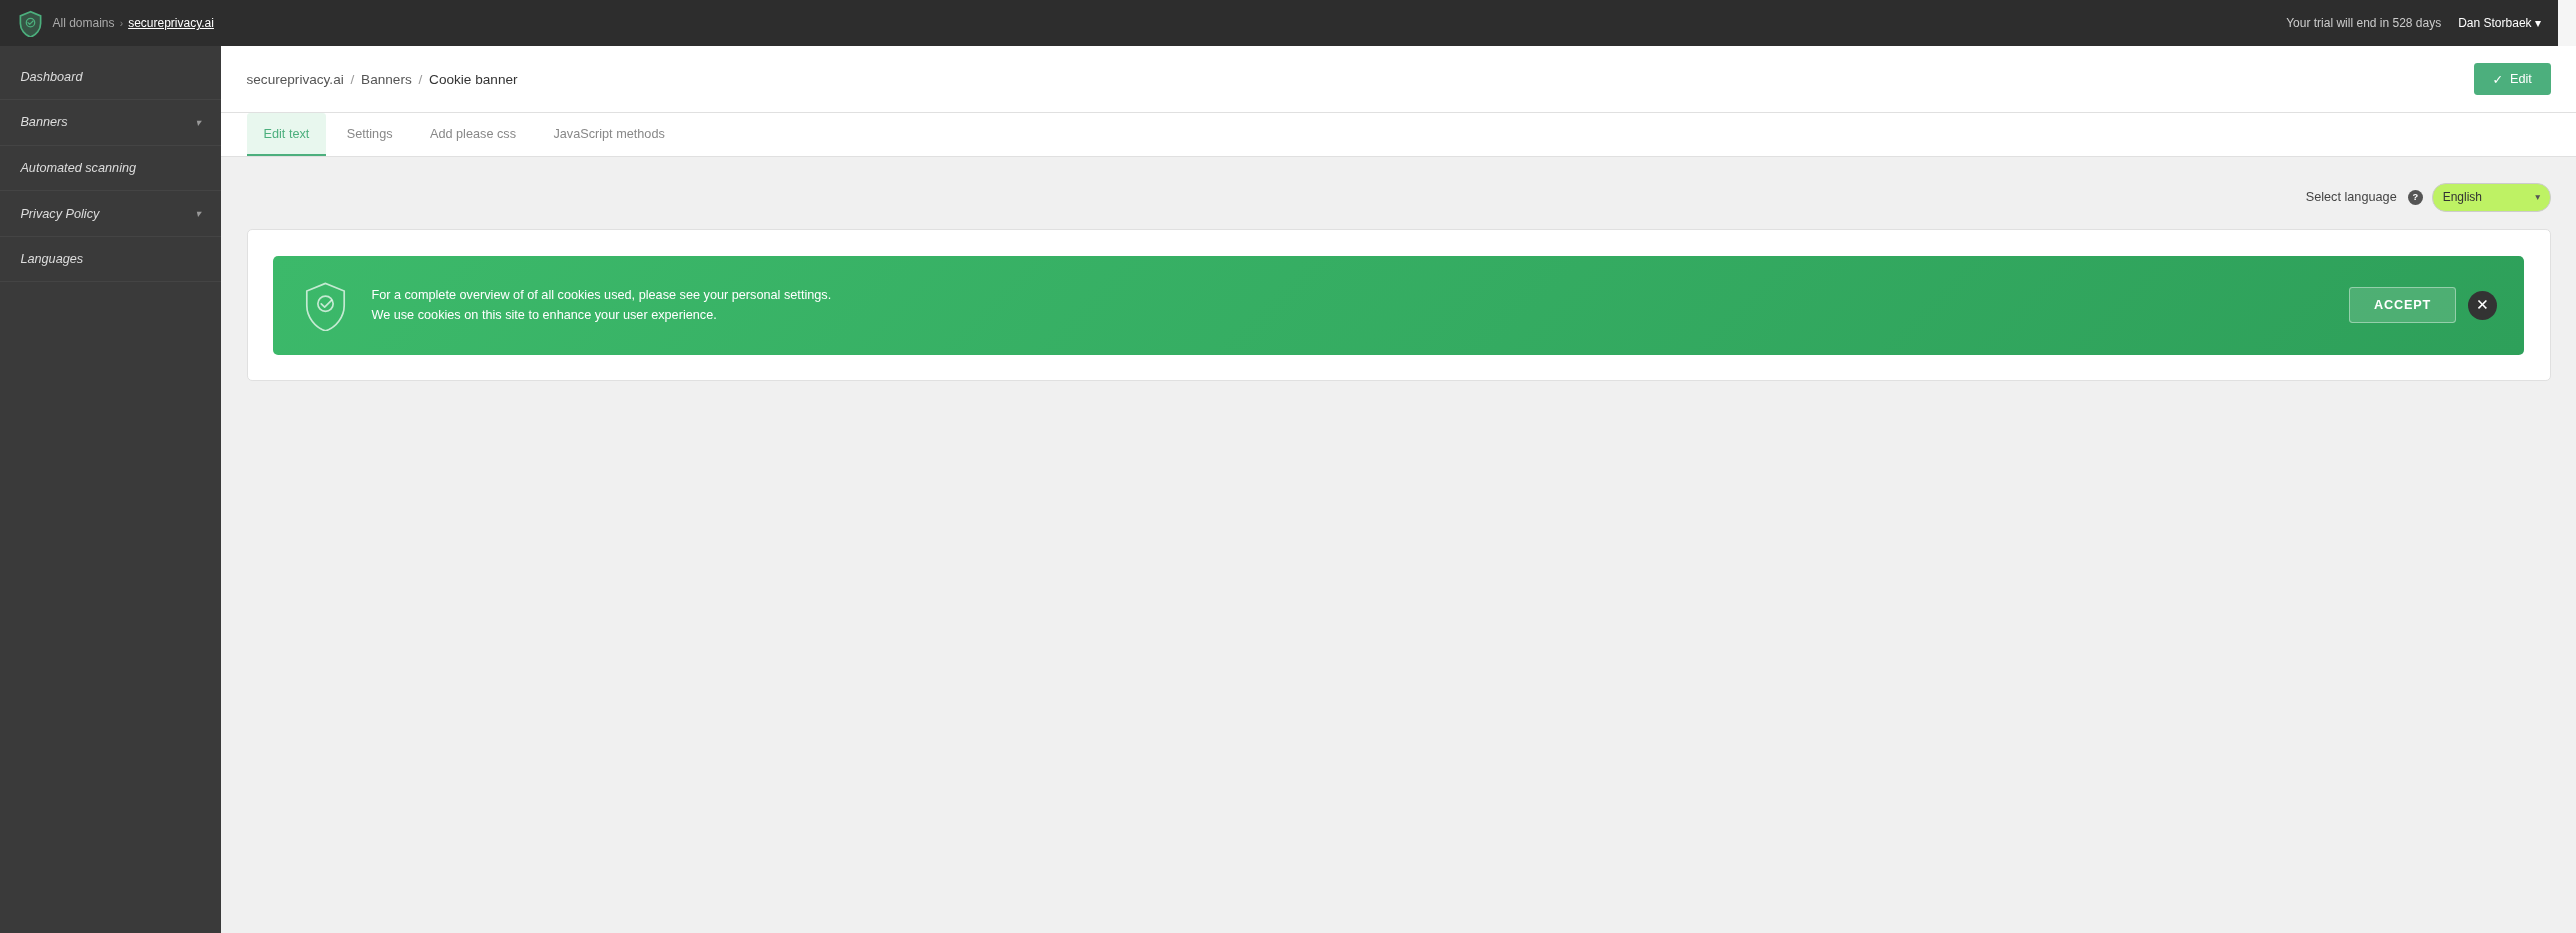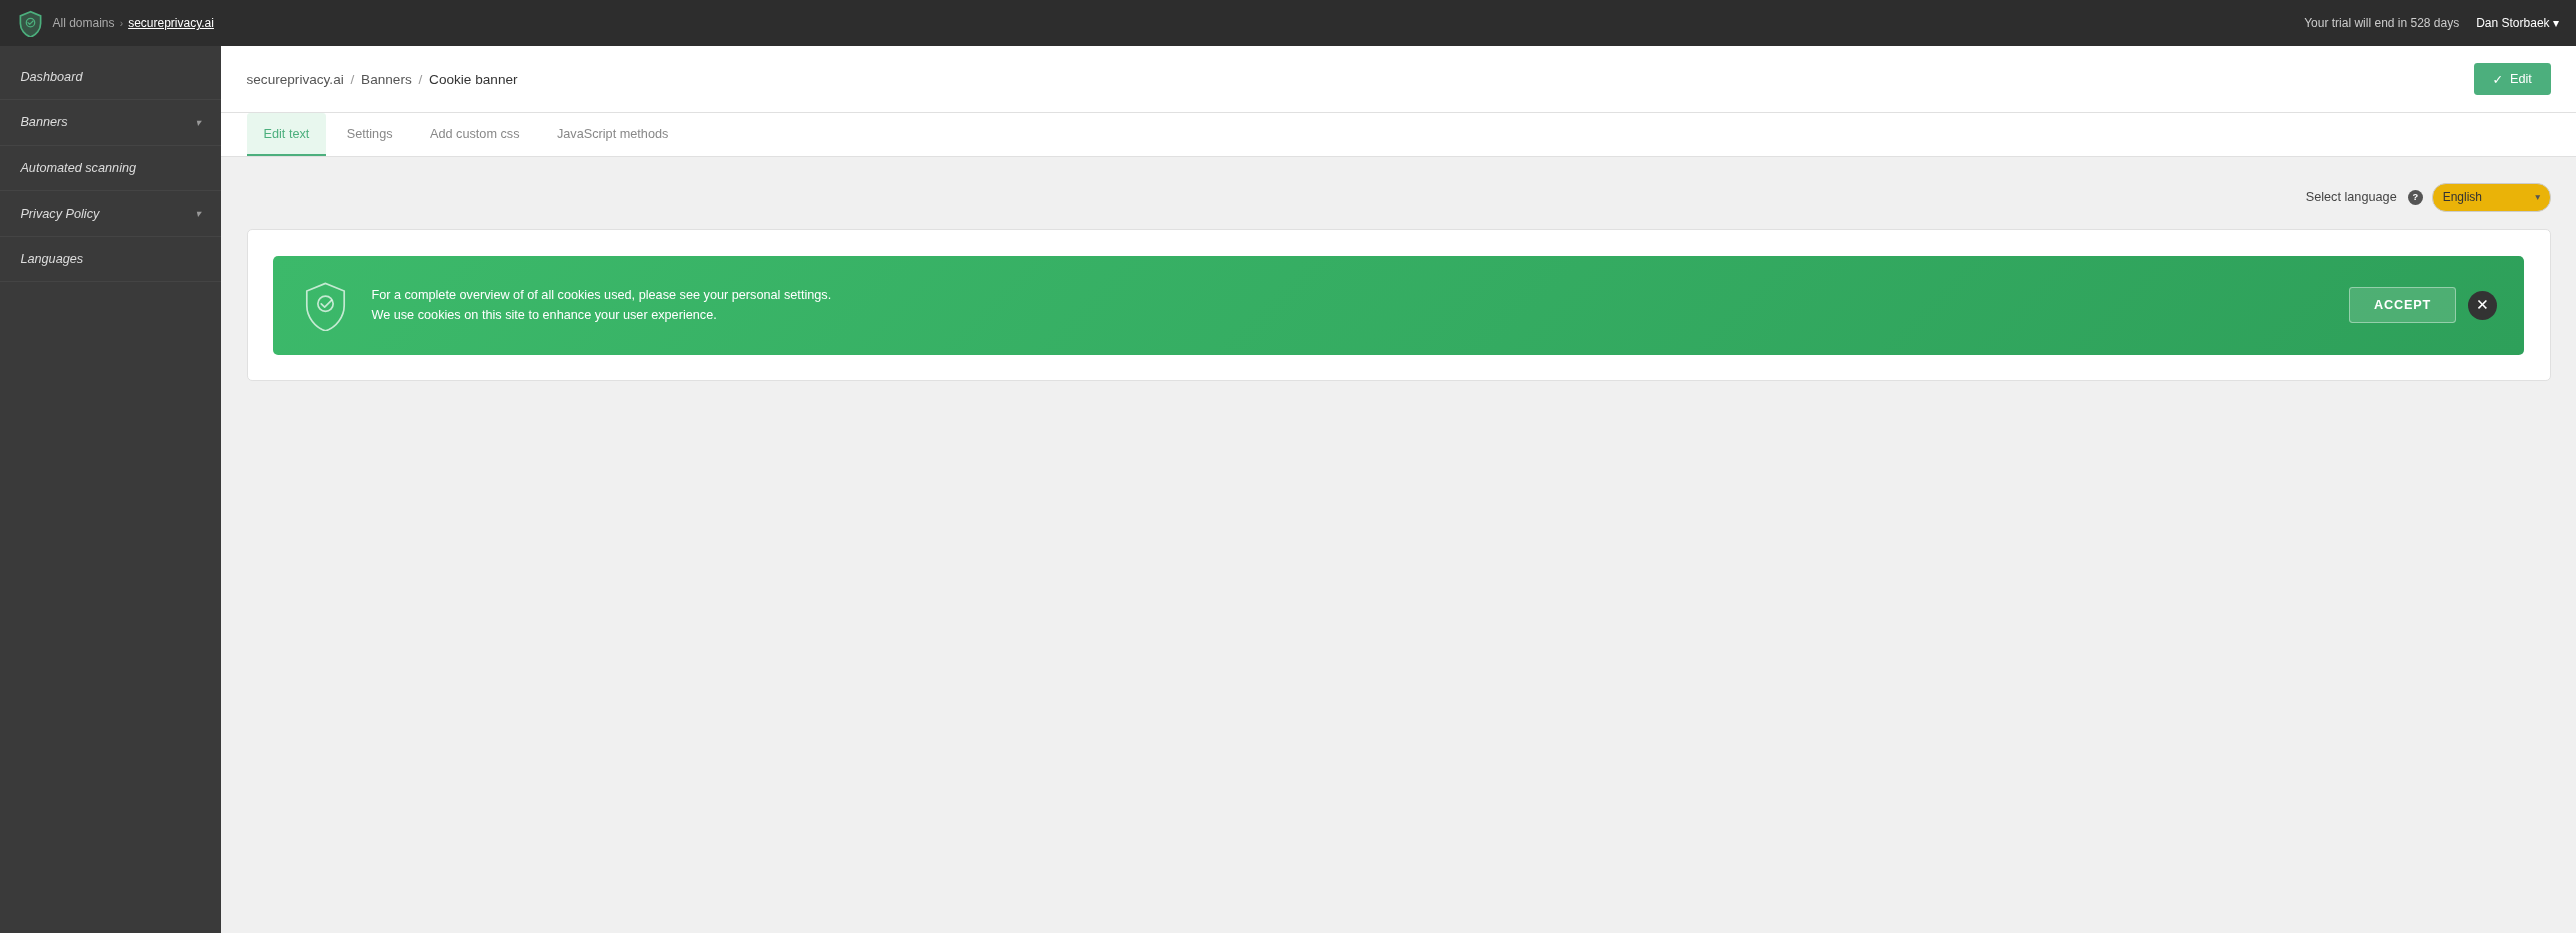--- a/index.html
+++ b/index.html
@@ -7,21 +7,21 @@
 
     
     .topbar {
       background: #2d2d2d;
       height: 46px;
       display: flex;
       align-items: center;
       padding: 0 17px;
       justify-content: space-between;
       position: fixed;
-      top: 0; left: 0; right: 0;
+      top: 0; left: 0; right: 18px;
       z-index: 100;
     }
     .topbar-left {
       display: flex;
       align-items: center;
       gap: 8.5px;
     }
     .shield-logo {
       width: 27px;
       height: 27px;
@@ -204,21 +204,21 @@
       align-items: center;
       justify-content: center;
       font-weight: bold;
     }
     .lang-select {
       border: 0.8px solid #ccc;
       border-radius: 14px;
       padding: 6.8px 25.5px 6.8px 10.2px;
       font-size: 12px;
       color: #333;
-      background: #eab308;
+      background: #bef264;
       appearance: none;
       cursor: pointer;
       min-width: 119px;
       position: relative;
     }
     .lang-select-wrapper {
       position: relative;
     }
     .lang-select-wrapper::after {
       content: '▼';
@@ -356,21 +356,21 @@
       </div>
       <button class="save-btn">
         <span>✓</span>
         <span>Edit</span>
       </button>
     </div>
 
     <div class="tab-bar">
       <div class="tab active">Edit text</div>
       <div class="tab">Settings</div>
-      <div class="tab">Add custom css</div>
+      <div class="tab">Add please css</div>
       <div class="tab">JavaScript methods</div>
     </div>
 
     <div class="content-area">
 
       <div class="lang-row">
         <div class="lang-label">
           <span>Select language</span>
           <span class="info-icon">?</span>
         </div>

